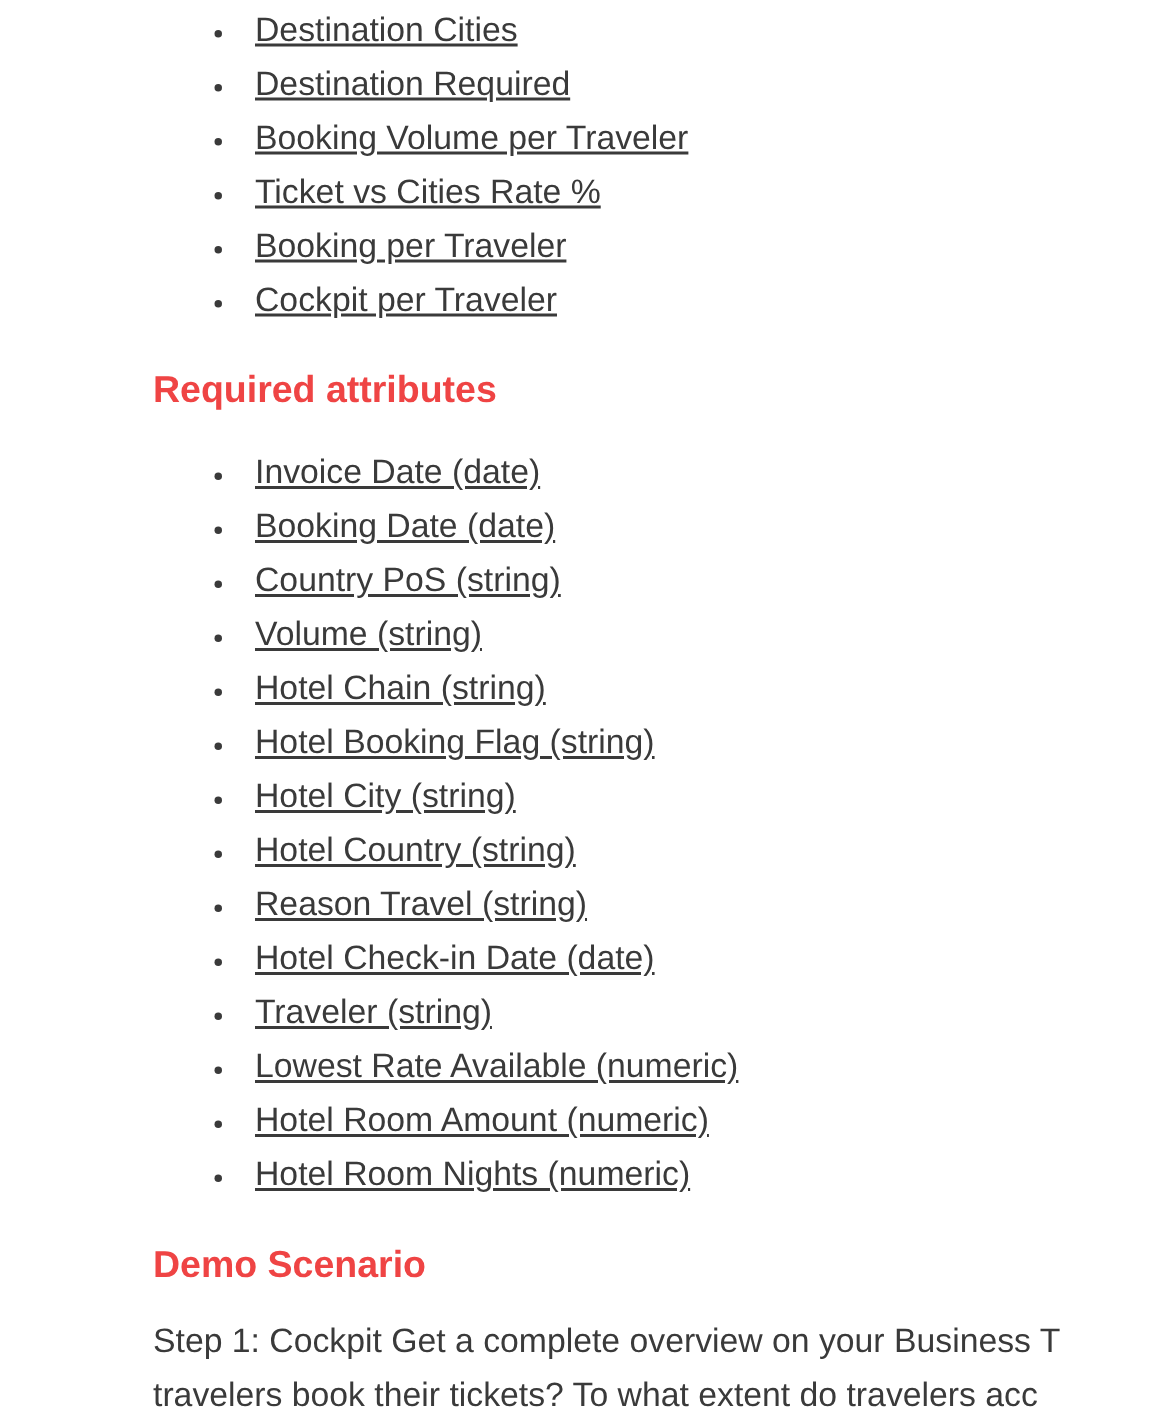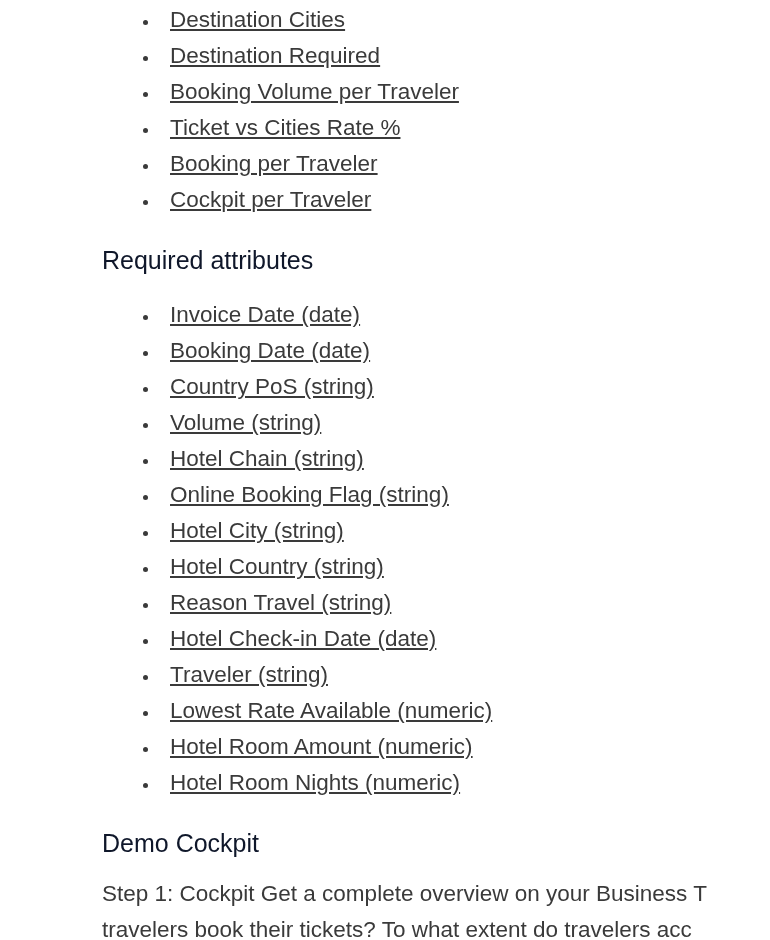--- a/index.html
+++ b/index.html
@@ -27,23 +27,23 @@
       color: #3a3a3a;
       padding-left: 10px;
       text-decoration: underline;
     }
     li::marker {
       font-size: 18px;
       color: #3a3a3a;
     }
     h3 {
       font-size: 25px;
-      font-weight: 400;
+      font-weight: 700;
       margin: 0 0 22px 0;
-      color: #0f172a;
+      color: #ef4444;
     }
     .demo-heading {
       margin-top: 28px;
       margin-bottom: 18px;
     }
     p {
       font-size: 22.5px;
       line-height: 1.6;
       margin: 0;
       color: #3a3a3a;
@@ -68,31 +68,31 @@
   </ul>
 
   <h3>Required attributes</h3>
 
   <ul>
     <li>Invoice Date (date)</li>
     <li>Booking Date (date)</li>
     <li>Country PoS (string)</li>
     <li>Volume (string)</li>
     <li>Hotel Chain (string)</li>
-    <li>Online Booking Flag (string)</li>
+    <li>Hotel Booking Flag (string)</li>
     <li>Hotel City (string)</li>
     <li>Hotel Country (string)</li>
     <li>Reason Travel (string)</li>
     <li>Hotel Check-in Date (date)</li>
     <li>Traveler (string)</li>
     <li>Lowest Rate Available (numeric)</li>
     <li>Hotel Room Amount (numeric)</li>
     <li>Hotel Room Nights (numeric)</li>
   </ul>
 
-  <h3 class="demo-heading">Demo Cockpit</h3>
+  <h3 class="demo-heading">Demo Scenario</h3>
 
   <p>
     <span class="step-label">Step 1: Cockpit</span><span> Get a complete overview on your Business T</span><br>
     <span>travelers book their tickets? To what extent do travelers acc</span>
   </p>
 
 </div>
 
 </body></html>

